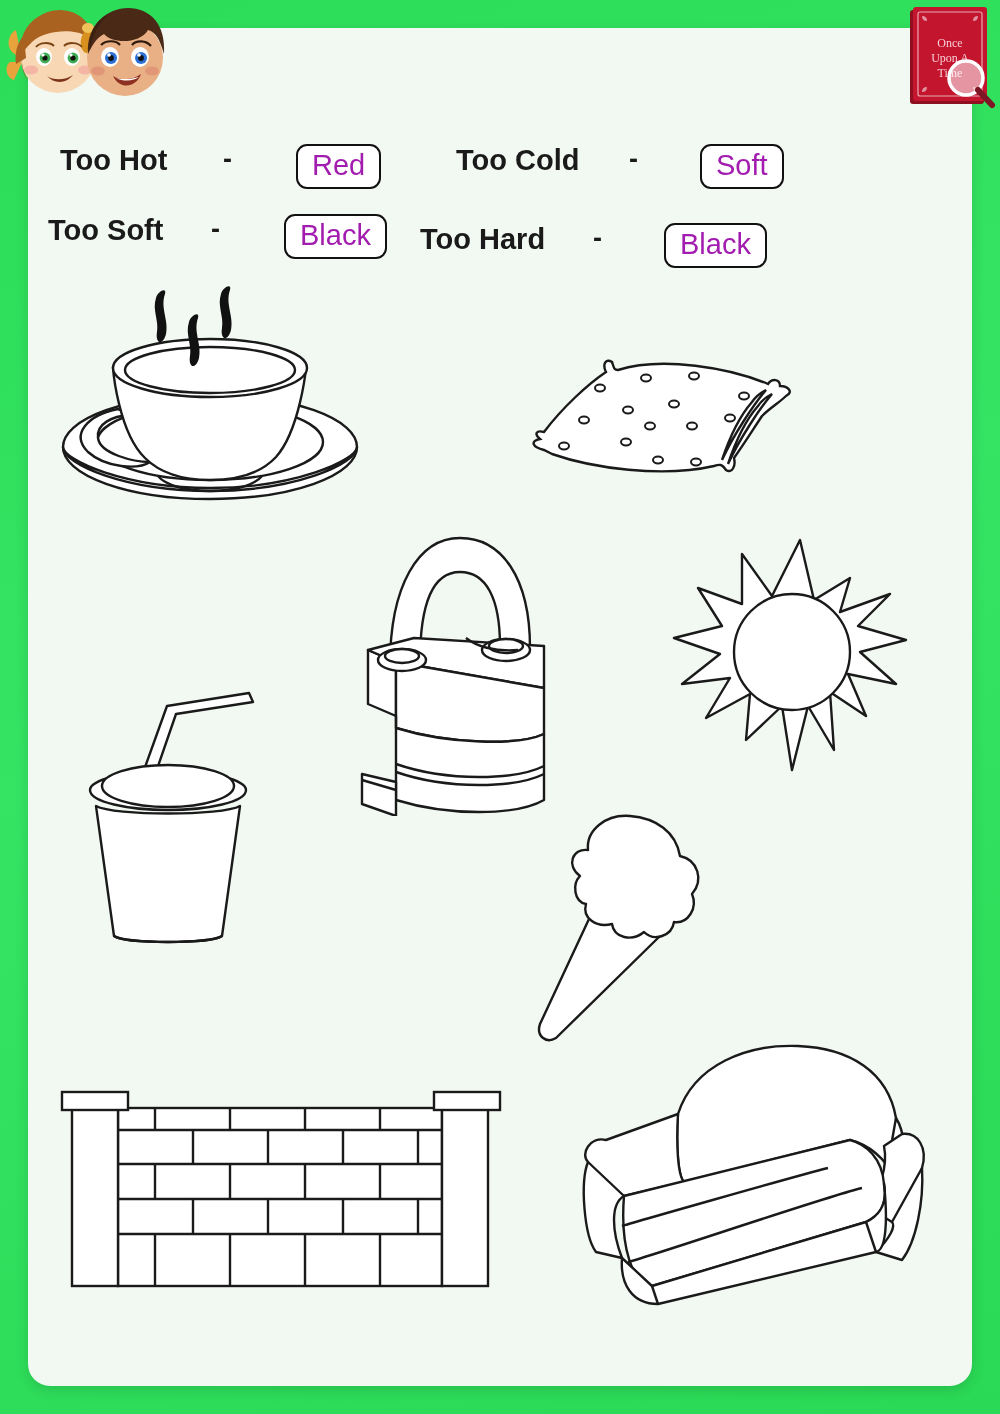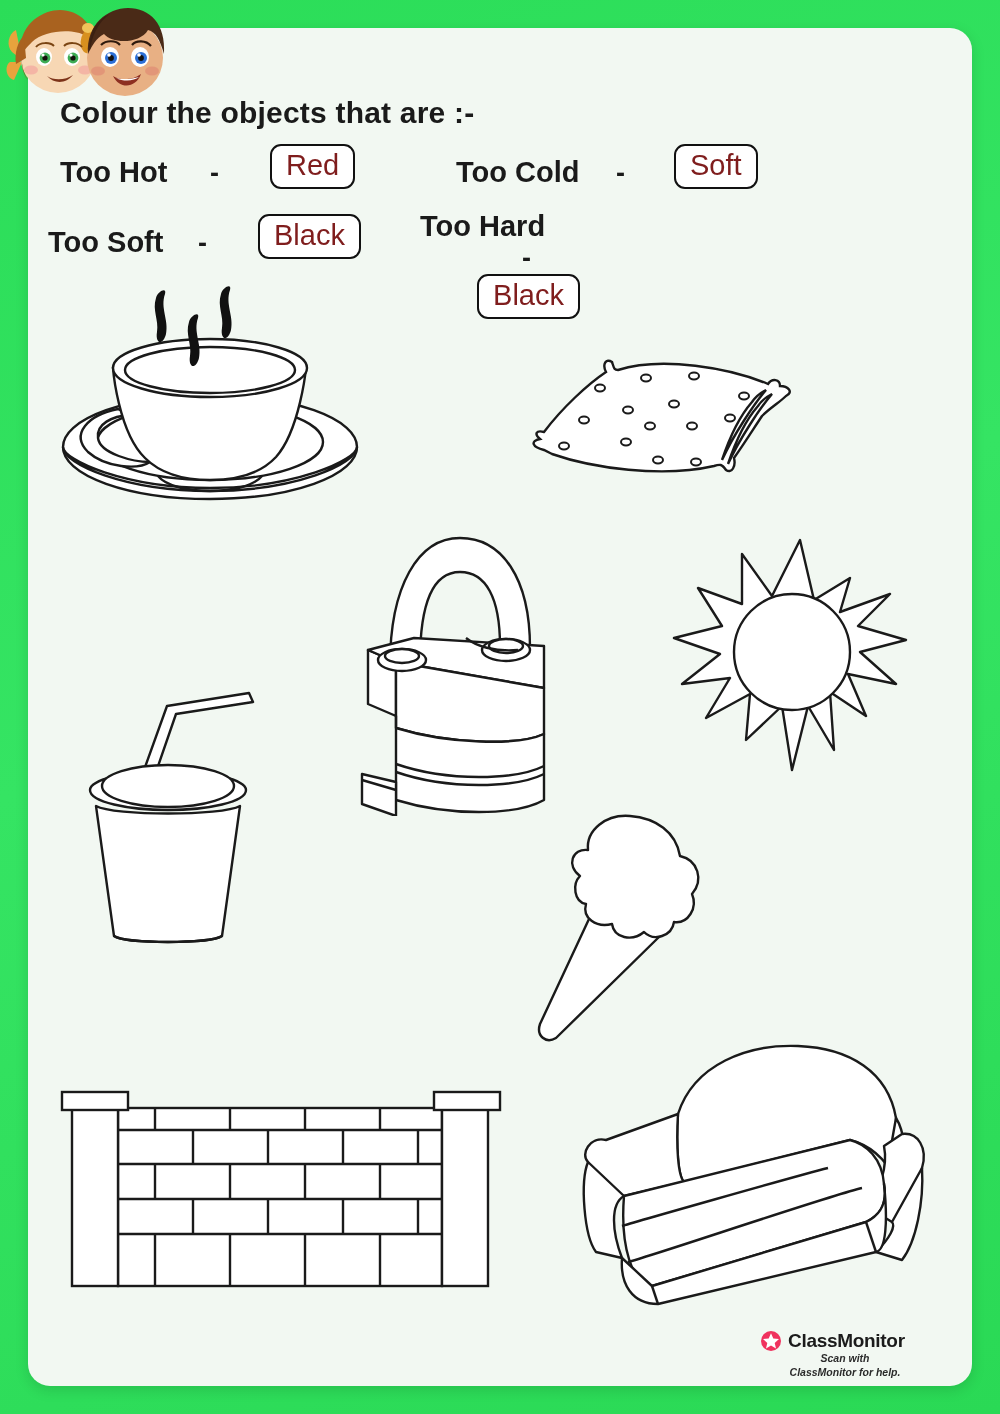--- a/index.html
+++ b/index.html
@@ -38,42 +38,43 @@
   #title {
     left: 60px;
     top: 96px;
     font-size: 30px;
     font-weight: 600;
     letter-spacing: .2px;
   }
   .rulerow {
     position: absolute;
     display: flex;
-    align-items: flex-end;
+    align-items: flex-start;
     white-space: nowrap;
+    gap: 13px;
   }
   .rule-label {
     font-size: 29px;
     font-weight: 600;
     color: #1a1a1a;
   }
   .rule-dash {
     font-size: 27px;
     font-weight: 600;
     color: #1a1a1a;
   }
   .colour-box {
     display: inline-block;
     background: #ffffff;
     border: 2.5px solid #111;
     border-radius: 11px;
     padding: 3px 14px 6px 14px;
     font-size: 29px;
     font-weight: 500;
-    color: #7f1d1d;
+    color: #a21caf;
     line-height: 1.12;
   }
   
   #kids { position: absolute; left: 0px; top: 0px; }
   
   #book { position: absolute; left: 900px; top: 2px; }
   
   .obj { position: absolute; }
   
   #brand {
@@ -156,42 +157,62 @@
         <path d="M101 45 C106 40 116 40 120 45" stroke="#2f1a0d" stroke-width="2.2" fill="none"></path>
         <path d="M132 45 C136 40 146 40 151 46" stroke="#2f1a0d" stroke-width="2.2" fill="none"></path>
         <ellipse cx="98" cy="71" rx="7" ry="4.5" fill="#e08b73" opacity=".7"></ellipse>
         <ellipse cx="152" cy="71" rx="7" ry="4.5" fill="#e08b73" opacity=".7"></ellipse>
         <path d="M113 76 C120 90 136 88 141 74 C133 80 121 81 113 76 Z" fill="#8d2f21"></path>
         <path d="M116 78 C124 82 134 81 139 77 C133 79 122 80 116 78 Z" fill="#ffffff"></path>
       </g>
     </svg>
   </div>
 
-
-  <div class="head-line" id="title">Colour the objects that are :-</div>
+  <div id="book">
+    <svg width="98" height="108" viewBox="0 0 98 108">
+      <rect x="10" y="8" width="74" height="94" rx="3" fill="#8d0f20"></rect>
+      <rect x="13" y="5" width="74" height="94" rx="3" fill="#c4152f"></rect>
+      <rect x="18" y="10" width="64" height="84" rx="2" fill="none" stroke="#e8a9b4" stroke-width="1.2"></rect>
+      <g fill="#e8a9b4" opacity=".85">
+        <path d="M22 14 q5 0 5 5 q-5 0 -5 -5 Z"></path>
+        <path d="M78 14 q-5 0 -5 5 q5 0 5 -5 Z"></path>
+        <path d="M22 90 q5 0 5 -5 q-5 0 -5 5 Z"></path>
+        <path d="M78 90 q-5 0 -5 -5 q5 0 5 5 Z"></path>
+      </g>
+      <text x="50" y="45" text-anchor="middle" fill="#f6ced6" font-family="Liberation Serif, serif" font-size="12">Once</text>
+      <text x="50" y="60" text-anchor="middle" fill="#f6ced6" font-family="Liberation Serif, serif" font-size="12">Upon A</text>
+      <text x="50" y="75" text-anchor="middle" fill="#f6ced6" font-family="Liberation Serif, serif" font-size="12">Time</text>
+      <g>
+        <circle cx="66" cy="76" r="17" fill="#ffffff" opacity=".55"></circle>
+        <circle cx="66" cy="76" r="17" fill="none" stroke="#ffffff" stroke-width="3.5"></circle>
+        <line x1="78" y1="88" x2="92" y2="103" stroke="#7d1726" stroke-width="6" stroke-linecap="round"></line>
+      </g>
+    </svg>
+  </div>
+
 
   <div class="rulerow" style="left:60px; top:144px;">
     <span class="rule-label" style="display:inline-block;width:150px;">Too Hot</span>
     <span class="rule-dash" style="display:inline-block;width:60px;">-</span>
     <span class="colour-box">Red</span>
   </div>
 
   <div class="rulerow" style="left:420px; top:144px;margin-left:36px;">
     <span class="rule-label" style="display:inline-block;width:160px;">Too Cold</span>
     <span class="rule-dash" style="display:inline-block;width:58px;">-</span>
     <span class="colour-box">Soft</span>
   </div>
 
   <div class="rulerow" style="left:48px; top:214px;">
     <span class="rule-label" style="display:inline-block;width:150px;">Too Soft</span>
     <span class="rule-dash" style="display:inline-block;width:60px;">-</span>
     <span class="colour-box">Black</span>
   </div>
 
-  <div class="rulerow" style="left:420px; top:210px;flex-direction:column;">
+  <div class="rulerow" style="left:420px; top:223px;">
     <span class="rule-label" style="display:inline-block;width:160px;">Too Hard</span>
     <span class="rule-dash" style="display:inline-block;width:58px;">-</span>
     <span class="colour-box">Black</span>
   </div>
 
   <div class="obj" style="left:50px; top:282px;">
     <svg width="320" height="262" viewBox="0 0 320 262">
       <g fill="#ffffff" stroke="#1a1a1a" stroke-width="2.4">
         <ellipse cx="160" cy="165" rx="147" ry="52"></ellipse>
         <ellipse cx="160" cy="160" rx="113" ry="38"></ellipse>
@@ -389,26 +410,14 @@
         <path d="M62 226 C86 220 262 160 296 152" fill="none"></path>
 
         <path d="M56 222 L86 250 L300 186 C312 180 322 170 318 148
                  C322 186 320 214 310 216 L92 268 C66 268 54 248 56 222 Z"></path>
         <path d="M86 250 L92 268" fill="none"></path>
         <path d="M300 186 L310 216" fill="none"></path>
       </g>
     </svg>
   </div>
 
-  <div id="brand">
-    <div id="brand-row">
-      <svg width="22" height="22" viewBox="0 0 22 22">
-        <circle cx="11" cy="11" r="10" fill="#f0325e"></circle>
-        <path d="M11 3.2 L13.3 8.6 L19 9.1 L14.7 12.9 L16 18.6
-                 L11 15.5 L6 18.6 L7.3 12.9 L3 9.1 L8.7 8.6 Z" fill="#ffffff"></path>
-      </svg>
-      <span id="brand-name">ClassMonitor</span>
-    </div>
-    <div class="brand-sub">Scan with</div>
-    <div class="brand-sub">ClassMonitor for help.</div>
-  </div>
 
 </div>
 
 </body></html>

